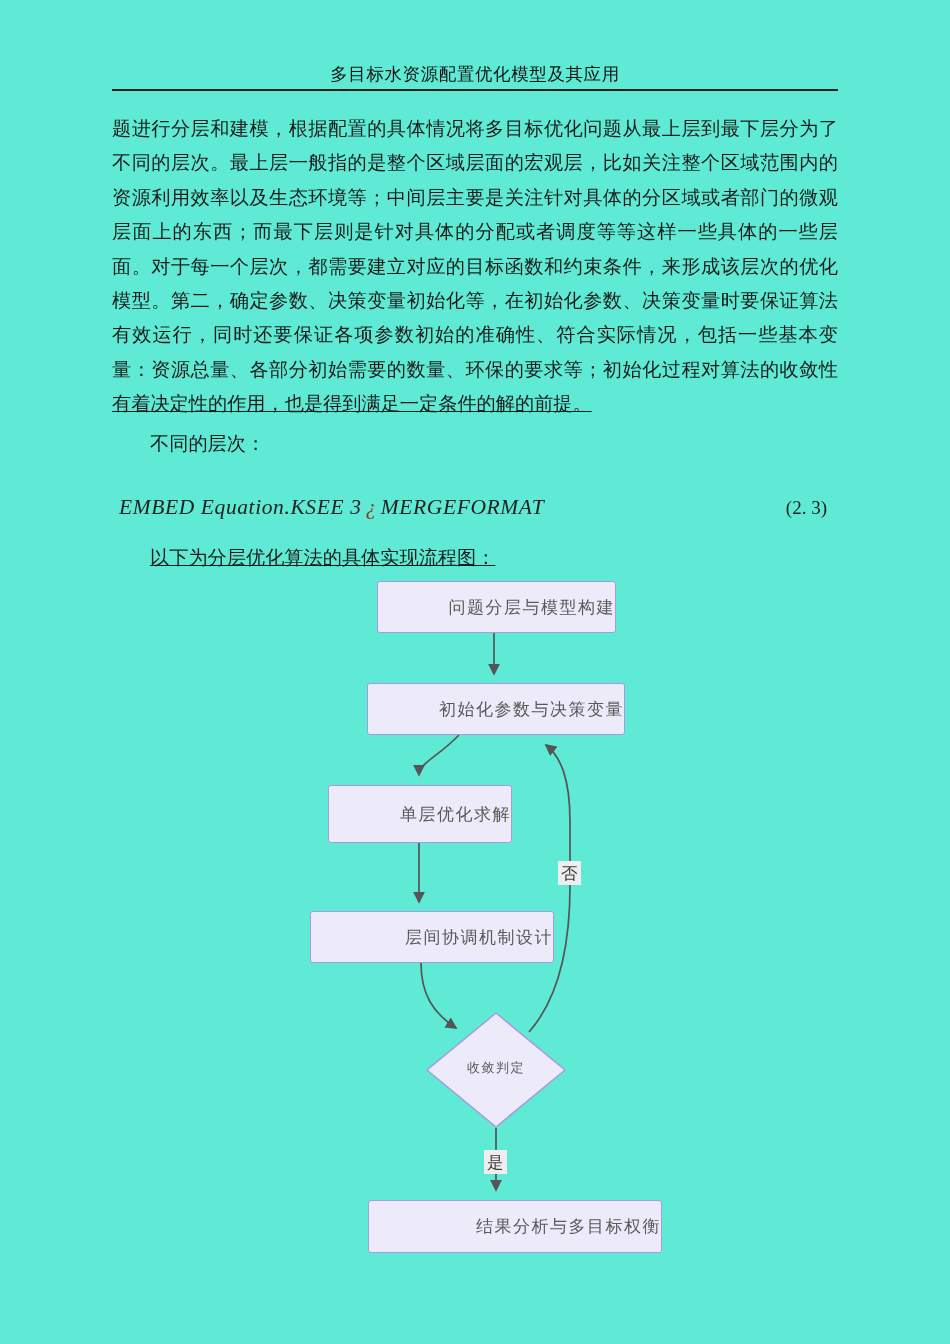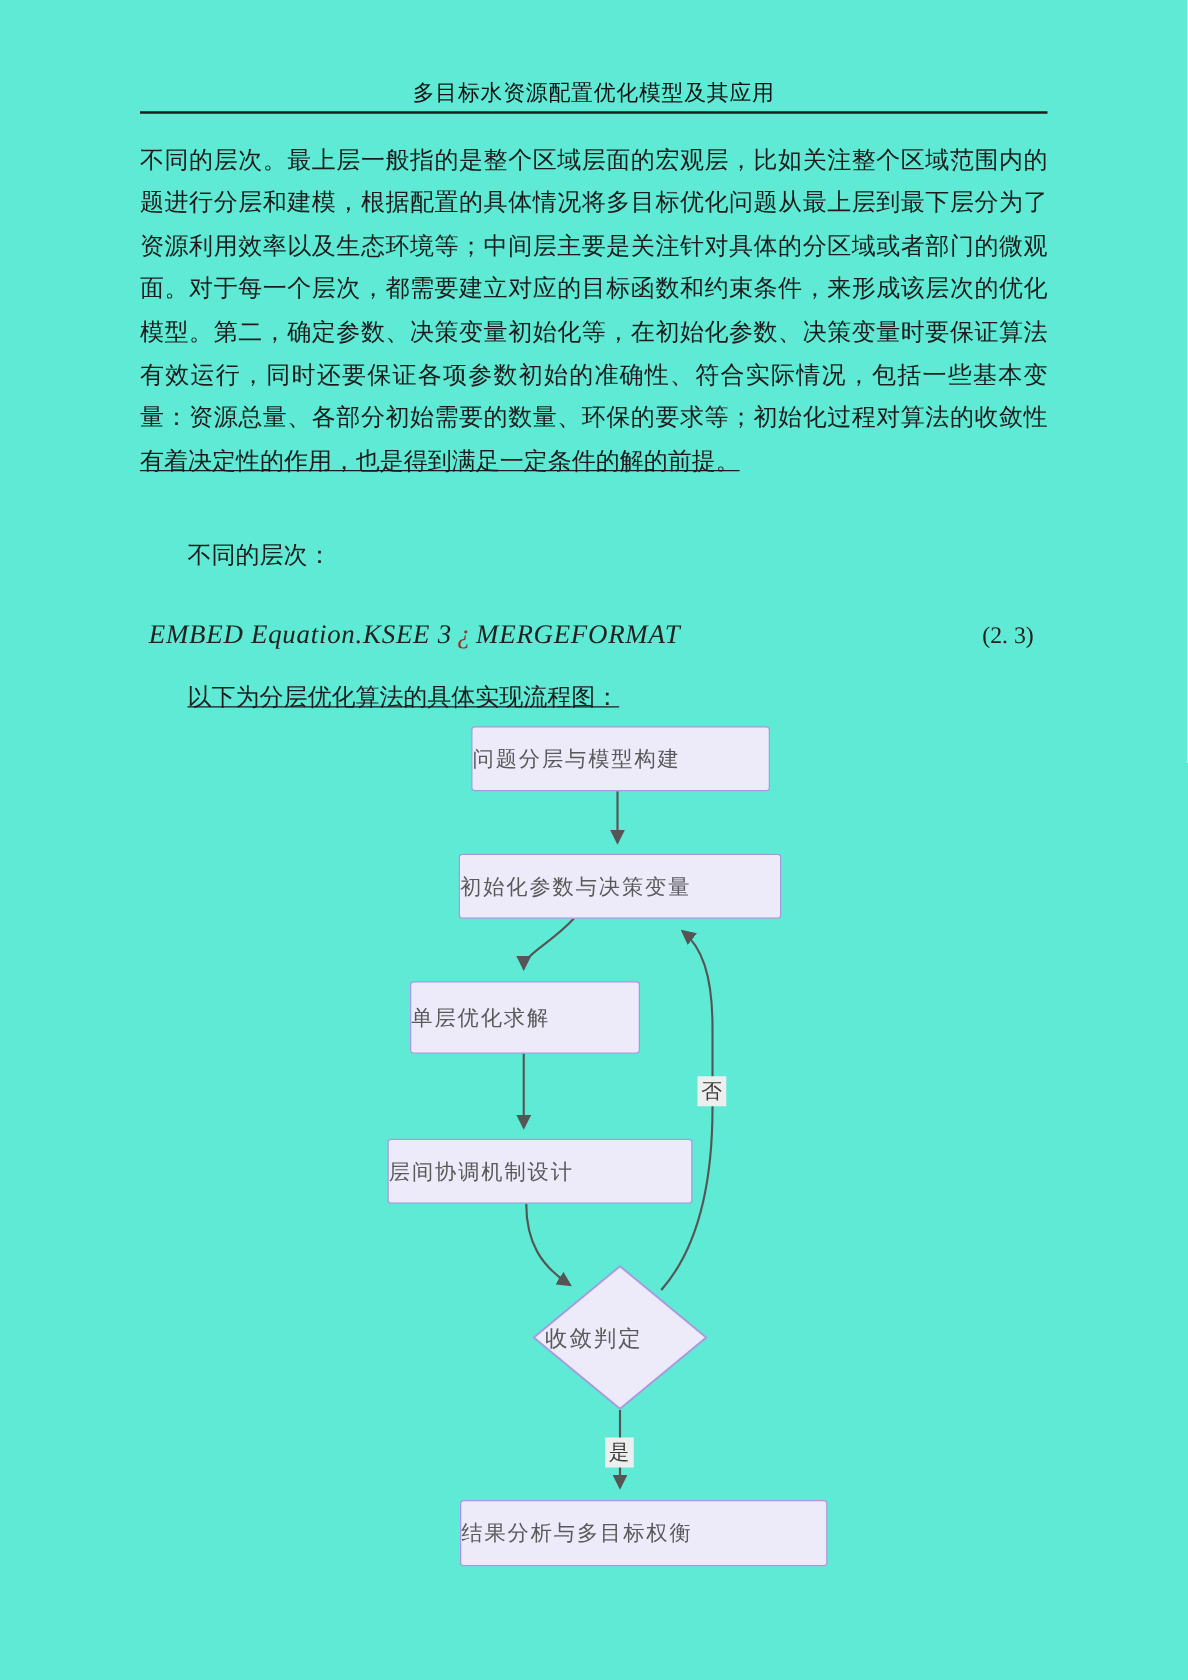--- a/index.html
+++ b/index.html
@@ -27,51 +27,52 @@
   }
   .eq-text { font-style:italic; font-size:21.5px; padding-left:7px; letter-spacing:0.6px; color:#222; }
   .eq-glyph { font-style:italic; margin:0 4px; }
   .eq-num { font-size:19px; padding-right:11px; color:#222; }
   .flow-intro { position:absolute; left:150px; top:545px; font-size:19.2px;text-decoration:underline; }
 
   svg.connectors { position:absolute; left:0; top:0; width:950px; height:1344px; }
 
   .flow-node {
     position:absolute; background:#edebfa; border:1.6px solid #a89ae0; border-radius:3px;
-    display:flex; align-items:center; justify-content:flex-start; box-sizing:border-box;
+    display:flex; align-items:center; justify-content:flex-end; box-sizing:border-box;
     font-family:"Liberation Sans", sans-serif; font-size:17px; color:#595959; letter-spacing:1.5px;
   }
   .node-1 { left:377px; top:581px; width:239px; height:52px; }
   .node-2 { left:367px; top:683px; width:258px; height:52px; }
   .node-3 { left:328px; top:785px; width:184px; height:58px; }
   .node-4 { left:310px; top:911px; width:244px; height:52px; }
   .node-5 { left:368px; top:1200px; width:294px; height:53px; }
   .diamond-label {
-    position:absolute; left:436px; top:1059px; width:120px; text-align:left;
-    font-family:"Liberation Sans", sans-serif; font-size:18px; color:#595959; letter-spacing:1.5px;
+    position:absolute; left:436px; top:1059px; width:120px; text-align:center;
+    font-family:"Liberation Sans", sans-serif; font-size:13px; color:#595959; letter-spacing:1.5px;
   }
   .edge-label {
     position:absolute; background:#eeeeee; color:#3b3b3b;
     font-family:"Liberation Sans", sans-serif; font-size:16.5px; line-height:1.35; padding:1px 3px;
   }
   .edge-label.no  { left:558px; top:861px; }
   .edge-label.yes { left:484px; top:1150px; }
 </style>
 </head>
 <body>
 
 <div class="page">
 
   <div class="doc-title">多目标水资源配置优化模型及其应用</div>
   <div class="header-rule"></div>
 
   <div class="para">
+    <div class="line">题进行分层和建模，根据配置的具体情况将多目标优化问题从最上层到最下层分为了</div>
     <div class="line">不同的层次。最上层一般指的是整个区域层面的宏观层，比如关注整个区域范围内的</div>
-    <div class="line">题进行分层和建模，根据配置的具体情况将多目标优化问题从最上层到最下层分为了</div>
     <div class="line">资源利用效率以及生态环境等；中间层主要是关注针对具体的分区域或者部门的微观</div>
+    <div class="line">层面上的东西；而最下层则是针对具体的分配或者调度等等这样一些具体的一些层</div>
     <div class="line">面。对于每一个层次，都需要建立对应的目标函数和约束条件，来形成该层次的优化</div>
     <div class="line">模型。第二，确定参数、决策变量初始化等，在初始化参数、决策变量时要保证算法</div>
     <div class="line">有效运行，同时还要保证各项参数初始的准确性、符合实际情况，包括一些基本变</div>
     <div class="line">量：资源总量、各部分初始需要的数量、环保的要求等；初始化过程对算法的收敛性</div>
     <div class="line last">有着决定性的作用，也是得到满足一定条件的解的前提。</div>
   </div>
 
   <div class="math-label">不同的层次：</div>
 
   <div class="eq-row">

